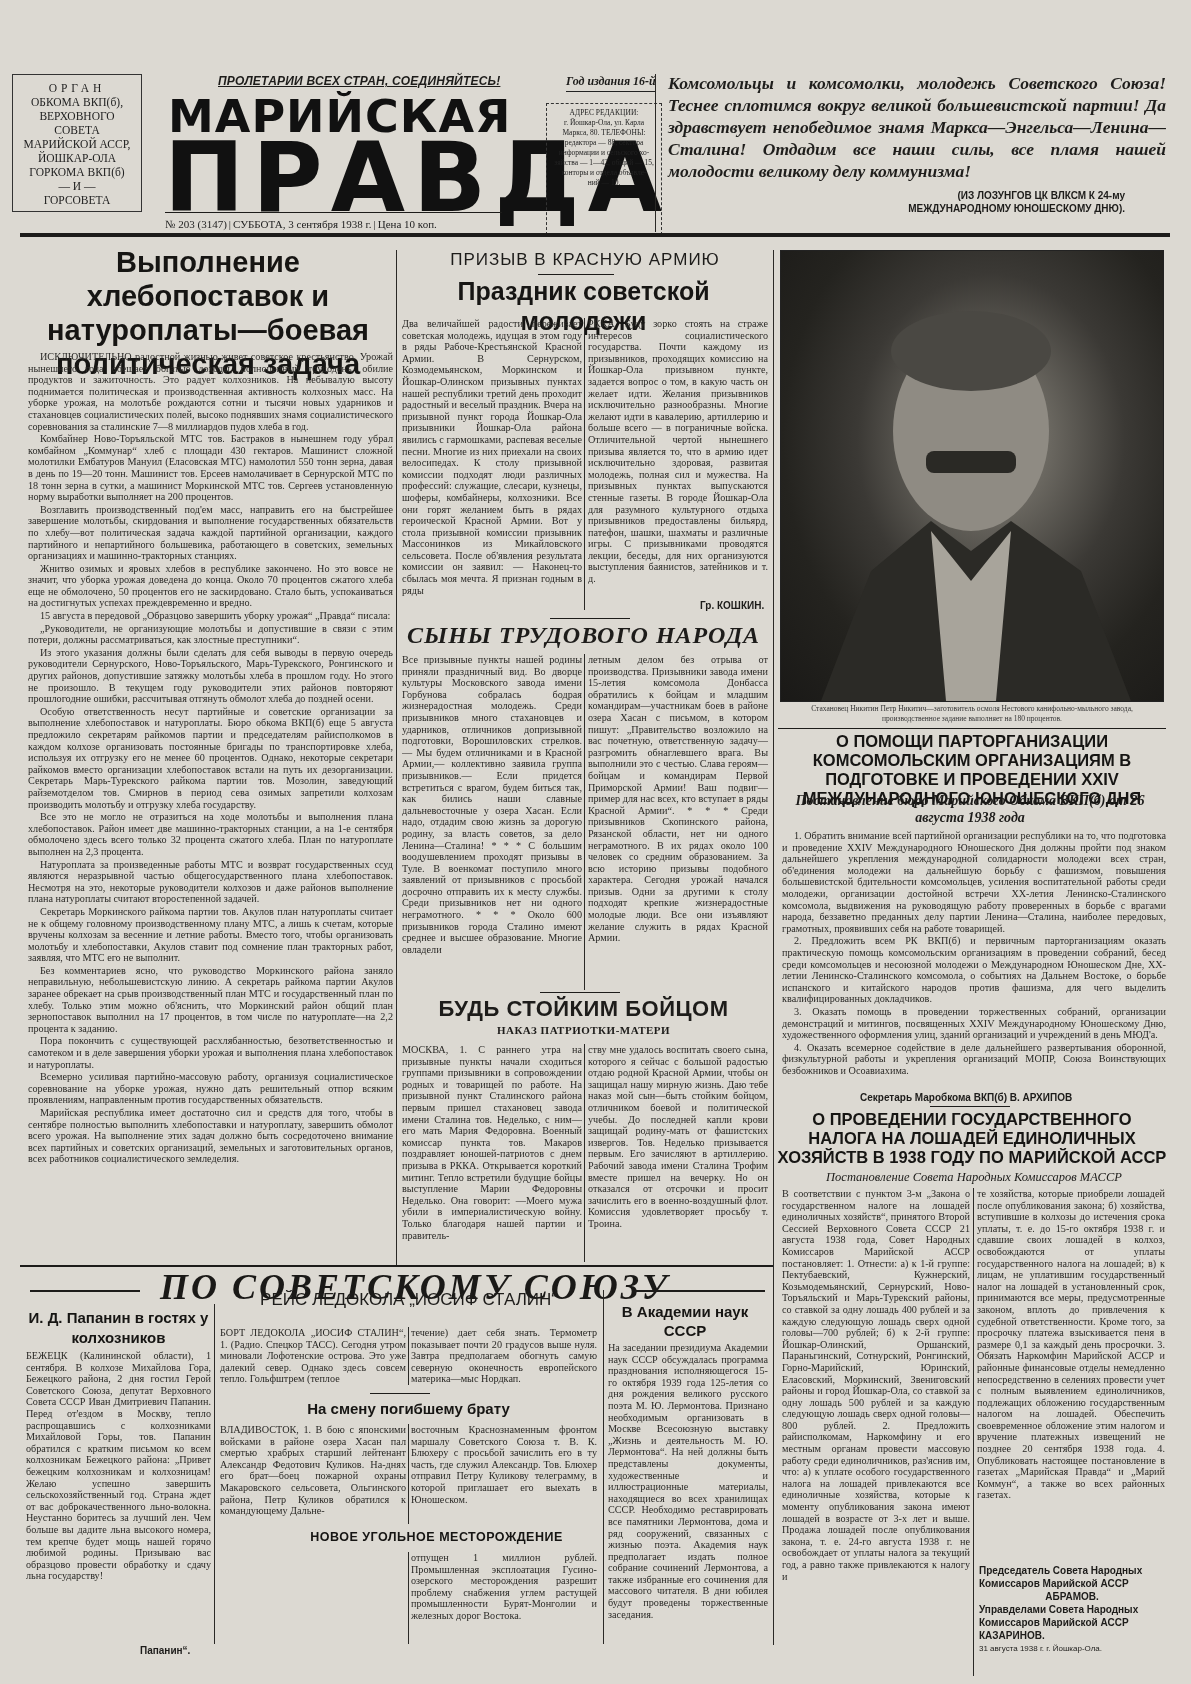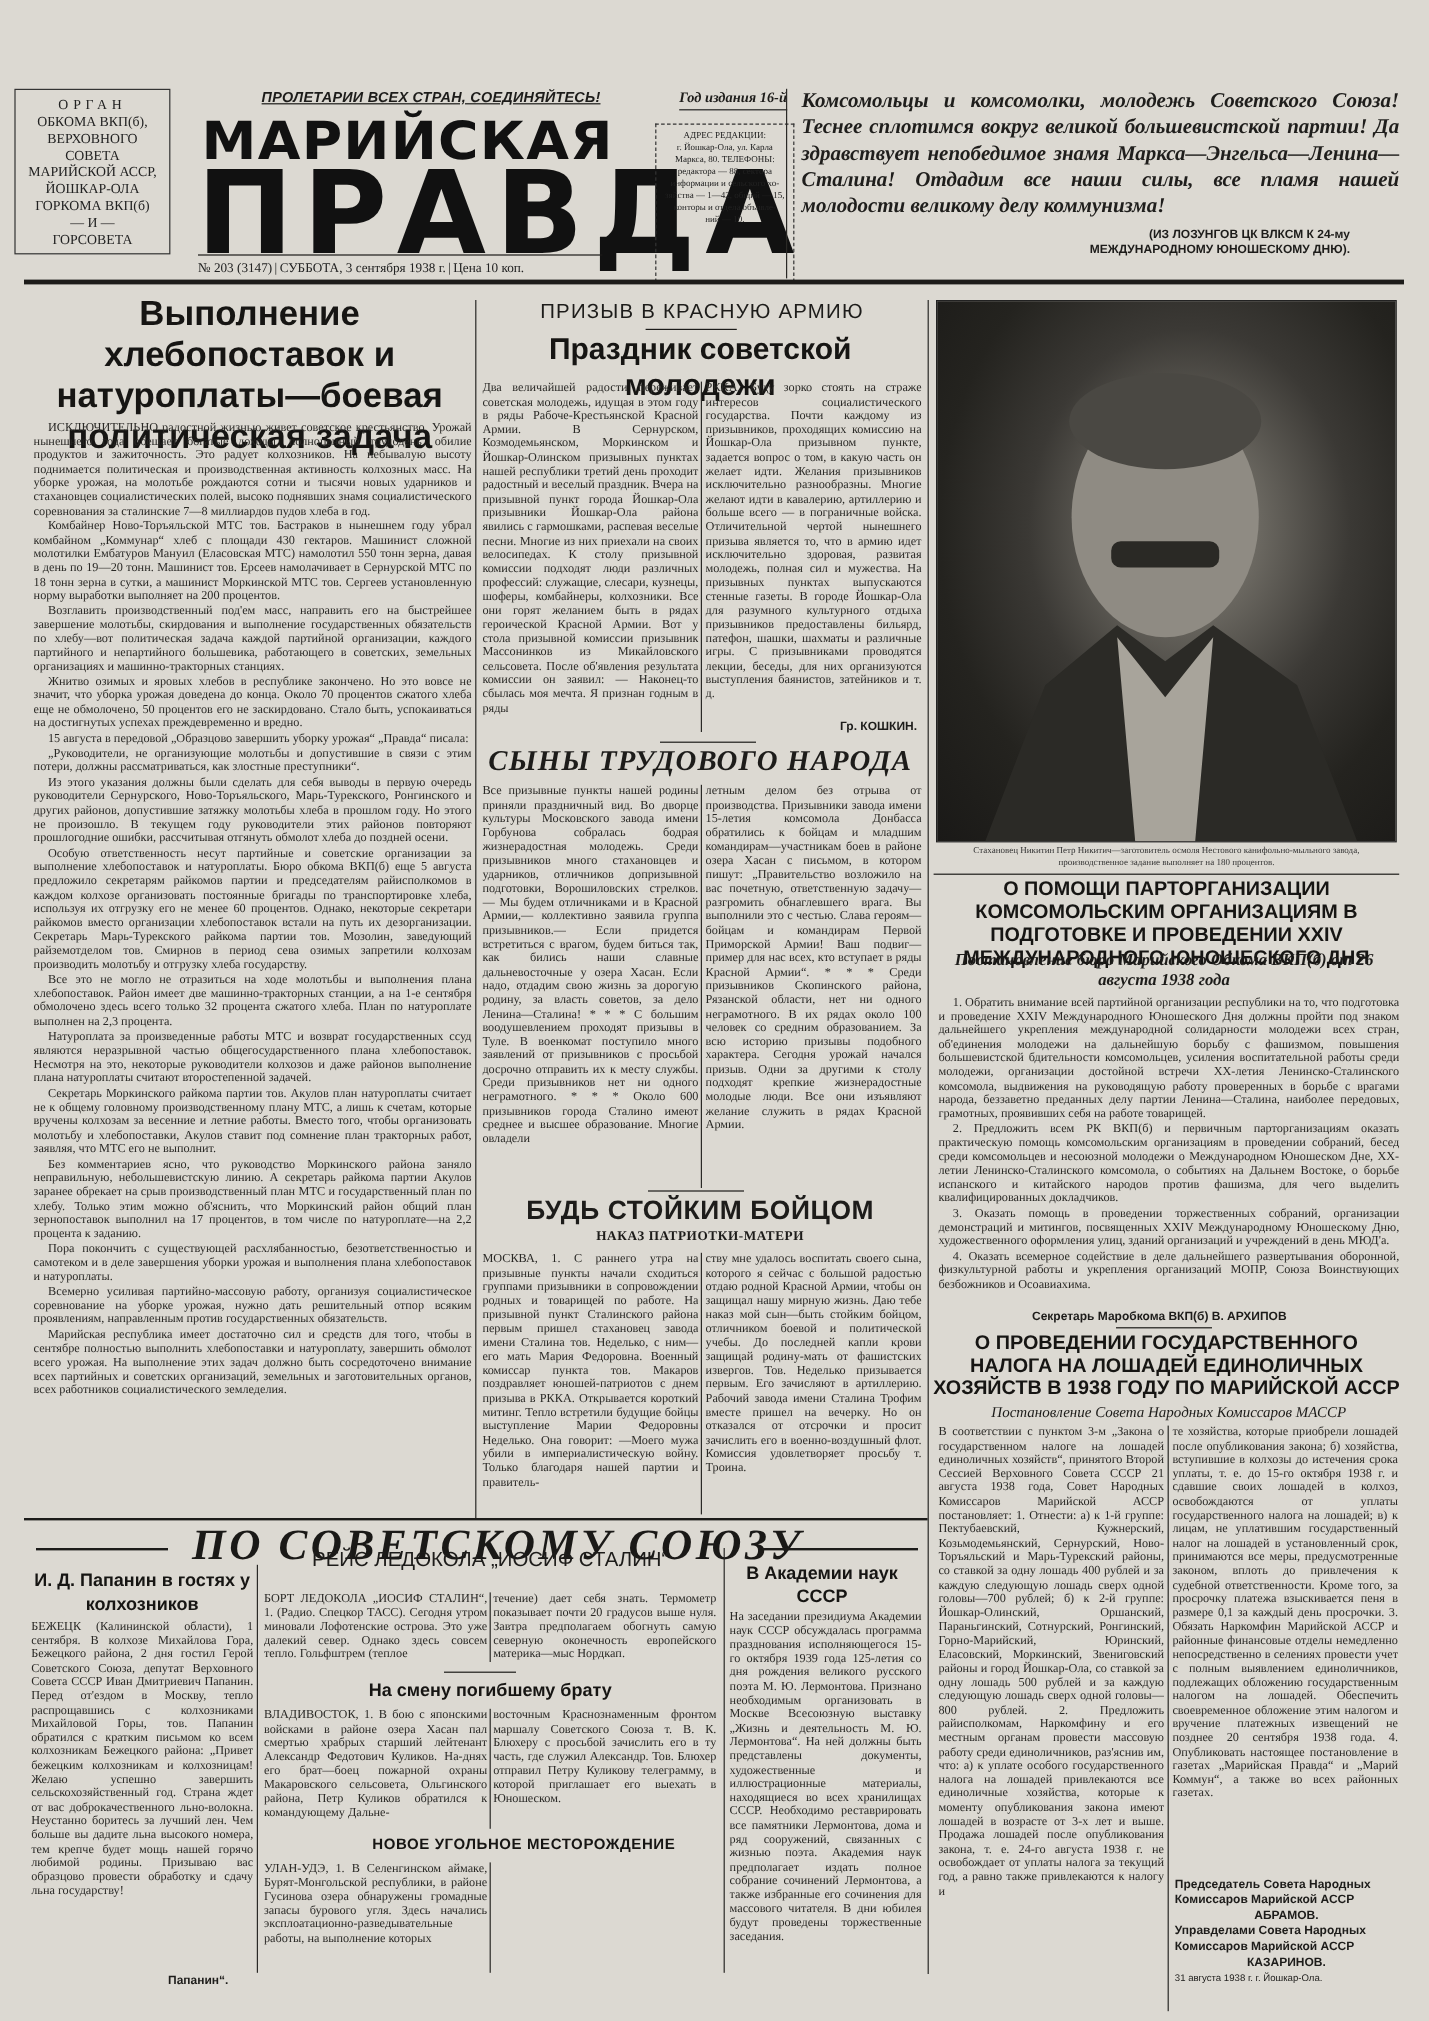--- a/index.html
+++ b/index.html
@@ -143,21 +143,21 @@
 
   <div class="abs h-cond center" style="left:776px;top:1110px;width:392px;font-size:16.5px;line-height:19px;">О ПРОВЕДЕНИИ ГОСУДАРСТВЕННОГО НАЛОГА НА ЛОШАДЕЙ ЕДИНОЛИЧНЫХ ХОЗЯЙСТВ В 1938 ГОДУ ПО МАРИЙСКОЙ АССР</div>
   <div class="abs italic-sub center" style="left:782px;top:1170px;width:384px;font-size:12.5px;font-weight:normal;">Постановление Совета Народных Комиссаров МАССР</div>
   <div class="abs txt" style="left:782px;top:1188px;width:188px;height:488px;">В соответствии с пунктом 3-м „Закона о государственном налоге на лошадей единоличных хозяйств“, принятого Второй Сессией Верховного Совета СССР 21 августа 1938 года, Совет Народных Комиссаров Марийской АССР постановляет: 1. Отнести: а) к 1-й группе: Пектубаевский, Кужнерский, Козьмодемьянский, Сернурский, Ново-Торъяльский и Марь-Турекский районы, со ставкой за одну лошадь 400 рублей и за каждую следующую лошадь сверх одной головы—700 рублей; б) к 2-й группе: Йошкар-Олинский, Оршанский, Параньгинский, Сотнурский, Ронгинский, Горно-Марийский, Юринский, Еласовский, Моркинский, Звениговский районы и город Йошкар-Ола, со ставкой за одну лошадь 500 рублей и за каждую следующую лошадь сверх одной головы—800 рублей. 2. Предложить райисполкомам, Наркомфину и его местным органам провести массовую работу среди единоличников, раз'яснив им, что: а) к уплате особого государственного налога на лошадей привлекаются все единоличные хозяйства, которые к моменту опубликования закона имеют лошадей в возрасте от 3-х лет и выше. Продажа лошадей после опубликования закона, т. е. 24-го августа 1938 г. не освобождает от уплаты налога за текущий год, а равно также привлекаются к налогу и</div>
   <div class="rule-v" style="left:973px;top:1188px;height:488px;"></div>
   <div class="abs txt" style="left:977px;top:1188px;width:188px;height:354px;">те хозяйства, которые приобрели лошадей после опубликования закона; б) хозяйства, вступившие в колхозы до истечения срока уплаты, т. е. до 15-го октября 1938 г. и сдавшие своих лошадей в колхоз, освобождаются от уплаты государственного налога на лошадей; в) к лицам, не уплатившим государственный налог на лошадей в установленный срок, принимаются все меры, предусмотренные законом, вплоть до привлечения к судебной ответственности. Кроме того, за просрочку платежа взыскивается пеня в размере 0,1 за каждый день просрочки. 3. Обязать Наркомфин Марийской АССР и районные финансовые отделы немедленно непосредственно в селениях провести учет с полным выявлением единоличников, подлежащих обложению государственным налогом на лошадей. Обеспечить своевременное обложение этим налогом и вручение платежных извещений не позднее 20 сентября 1938 года. 4. Опубликовать настоящее постановление в газетах „Марийская Правда“ и „Марий Коммун“, а также во всех районных газетах.</div>
   <div class="abs sig" style="left:979px;top:1564px;width:186px;line-height:13px;">
     <div>Председатель Совета Народных Комиссаров Марийской АССР</div>
     <div style="text-align:center;">АБРАМОВ.</div>
     <div>Управделами Совета Народных Комиссаров Марийской АССР</div>
-    <div style="text-align:center;">КАЗАРИНОВ.</div>
+    <div style="text-align:left;">КАЗАРИНОВ.</div>
     <div style="font-size:8px;font-weight:normal;">31 августа 1938 г. г. Йошкар-Ола.</div>
   </div>
 
   <div class="rule-h" style="left:20px;top:1265px;width:753px;height:2px;"></div>
   <div class="rule-h" style="left:30px;top:1290px;width:110px;height:2px;"></div>
   <div class="abs sec-title" style="left:160px;top:1266px;">ПО СОВЕТСКОМУ СОЮЗУ</div>
   <div class="rule-h" style="left:635px;top:1290px;width:130px;height:2px;"></div>
 
   <div class="abs h-cond center" style="left:26px;top:1308px;width:185px;font-size:15px;line-height:20px;">И. Д. Папанин в гостях у колхозников</div>
   <div class="abs txt" style="left:26px;top:1350px;width:185px;height:292px;">БЕЖЕЦК (Калининской области), 1 сентября. В колхозе Михайлова Гора, Бежецкого района, 2 дня гостил Герой Советского Союза, депутат Верховного Совета СССР Иван Дмитриевич Папанин. Перед от'ездом в Москву, тепло распрощавшись с колхозниками Михайловой Горы, тов. Папанин обратился с кратким письмом ко всем колхозникам Бежецкого района: „Привет бежецким колхозникам и колхозницам! Желаю успешно завершить сельскохозяйственный год. Страна ждет от вас доброкачественного льно-волокна. Неустанно боритесь за лучший лен. Чем больше вы дадите льна высокого номера, тем крепче будет мощь нашей горячо любимой родины. Призываю вас образцово провести обработку и сдачу льна государству!</div>
@@ -169,21 +169,21 @@
   <div class="rule-v" style="left:408px;top:1327px;height:58px;"></div>
   <div class="abs txt" style="left:411px;top:1327px;width:186px;height:58px;">течение) дает себя знать. Термометр показывает почти 20 градусов выше нуля. Завтра предполагаем обогнуть самую северную оконечность европейского материка—мыс Нордкап.</div>
   <div class="rule-h" style="left:370px;top:1393px;width:60px;height:1px;"></div>
 
   <div class="abs h-cond center" style="left:216px;top:1400px;width:385px;font-size:15px;">На смену погибшему брату</div>
   <div class="abs txt" style="left:220px;top:1424px;width:186px;height:100px;">ВЛАДИВОСТОК, 1. В бою с японскими войсками в районе озера Хасан пал смертью храбрых старший лейтенант Александр Федотович Куликов. На-днях его брат—боец пожарной охраны Макаровского сельсовета, Ольгинского района, Петр Куликов обратился к командующему Дальне-</div>
   <div class="rule-v" style="left:408px;top:1424px;height:100px;"></div>
   <div class="abs txt" style="left:411px;top:1424px;width:186px;height:100px;">восточным Краснознаменным фронтом маршалу Советского Союза т. В. К. Блюхеру с просьбой зачислить его в ту часть, где служил Александр. Тов. Блюхер отправил Петру Куликову телеграмму, в которой приглашает его выехать в Юношеском.</div>
 
   <div class="abs h-cond center" style="left:216px;top:1530px;width:385px;font-size:12.5px;letter-spacing:0.5px;margin-left:28px;">НОВОЕ УГОЛЬНОЕ МЕСТОРОЖДЕНИЕ</div>
-  <div class="abs txt" style="left:220px;top:1552px;width:186px;height:92px;">УЛАН-УДЭ, 1. В Селенгинском аймаке, Бурят-Монгольской республики, в районе Гусинова озера обнаружены громадные запасы бурового угля. Здесь начались эксплоатационно-разведывательные работы, на выполнение которых</div>
   <div class="rule-v" style="left:408px;top:1552px;height:92px;"></div>
+  <div class="abs txt" style="left:411px;top:1552px;width:186px;height:92px;">отпущен 1 миллион рублей. Промышленная эксплоатация Гусино-озерского месторождения разрешит проблему снабжения углем растущей промышленности Бурят-Монголии и железных дорог Востока.</div>
   <div class="rule-v" style="left:603px;top:1290px;height:354px;"></div>
 
   <div class="abs h-cond center" style="left:606px;top:1302px;width:158px;font-size:15px;line-height:19px;">В Академии наук СССР</div>
   <div class="abs txt" style="left:608px;top:1342px;width:160px;height:302px;">На заседании президиума Академии наук СССР обсуждалась программа празднования исполняющегося 15-го октября 1939 года 125-летия со дня рождения великого русского поэта М. Ю. Лермонтова. Признано необходимым организовать в Москве Всесоюзную выставку „Жизнь и деятельность М. Ю. Лермонтова“. На ней должны быть представлены документы, художественные и иллюстрационные материалы, находящиеся во всех хранилищах СССР. Необходимо реставрировать все памятники Лермонтова, дома и ряд сооружений, связанных с жизнью поэта. Академия наук предполагает издать полное собрание сочинений Лермонтова, а также избранные его сочинения для массового читателя. В дни юбилея будут проведены торжественные заседания.</div>
   <div class="rule-v" style="left:773px;top:1265px;height:380px;"></div>
 
 </div>
 
 </body></html>

